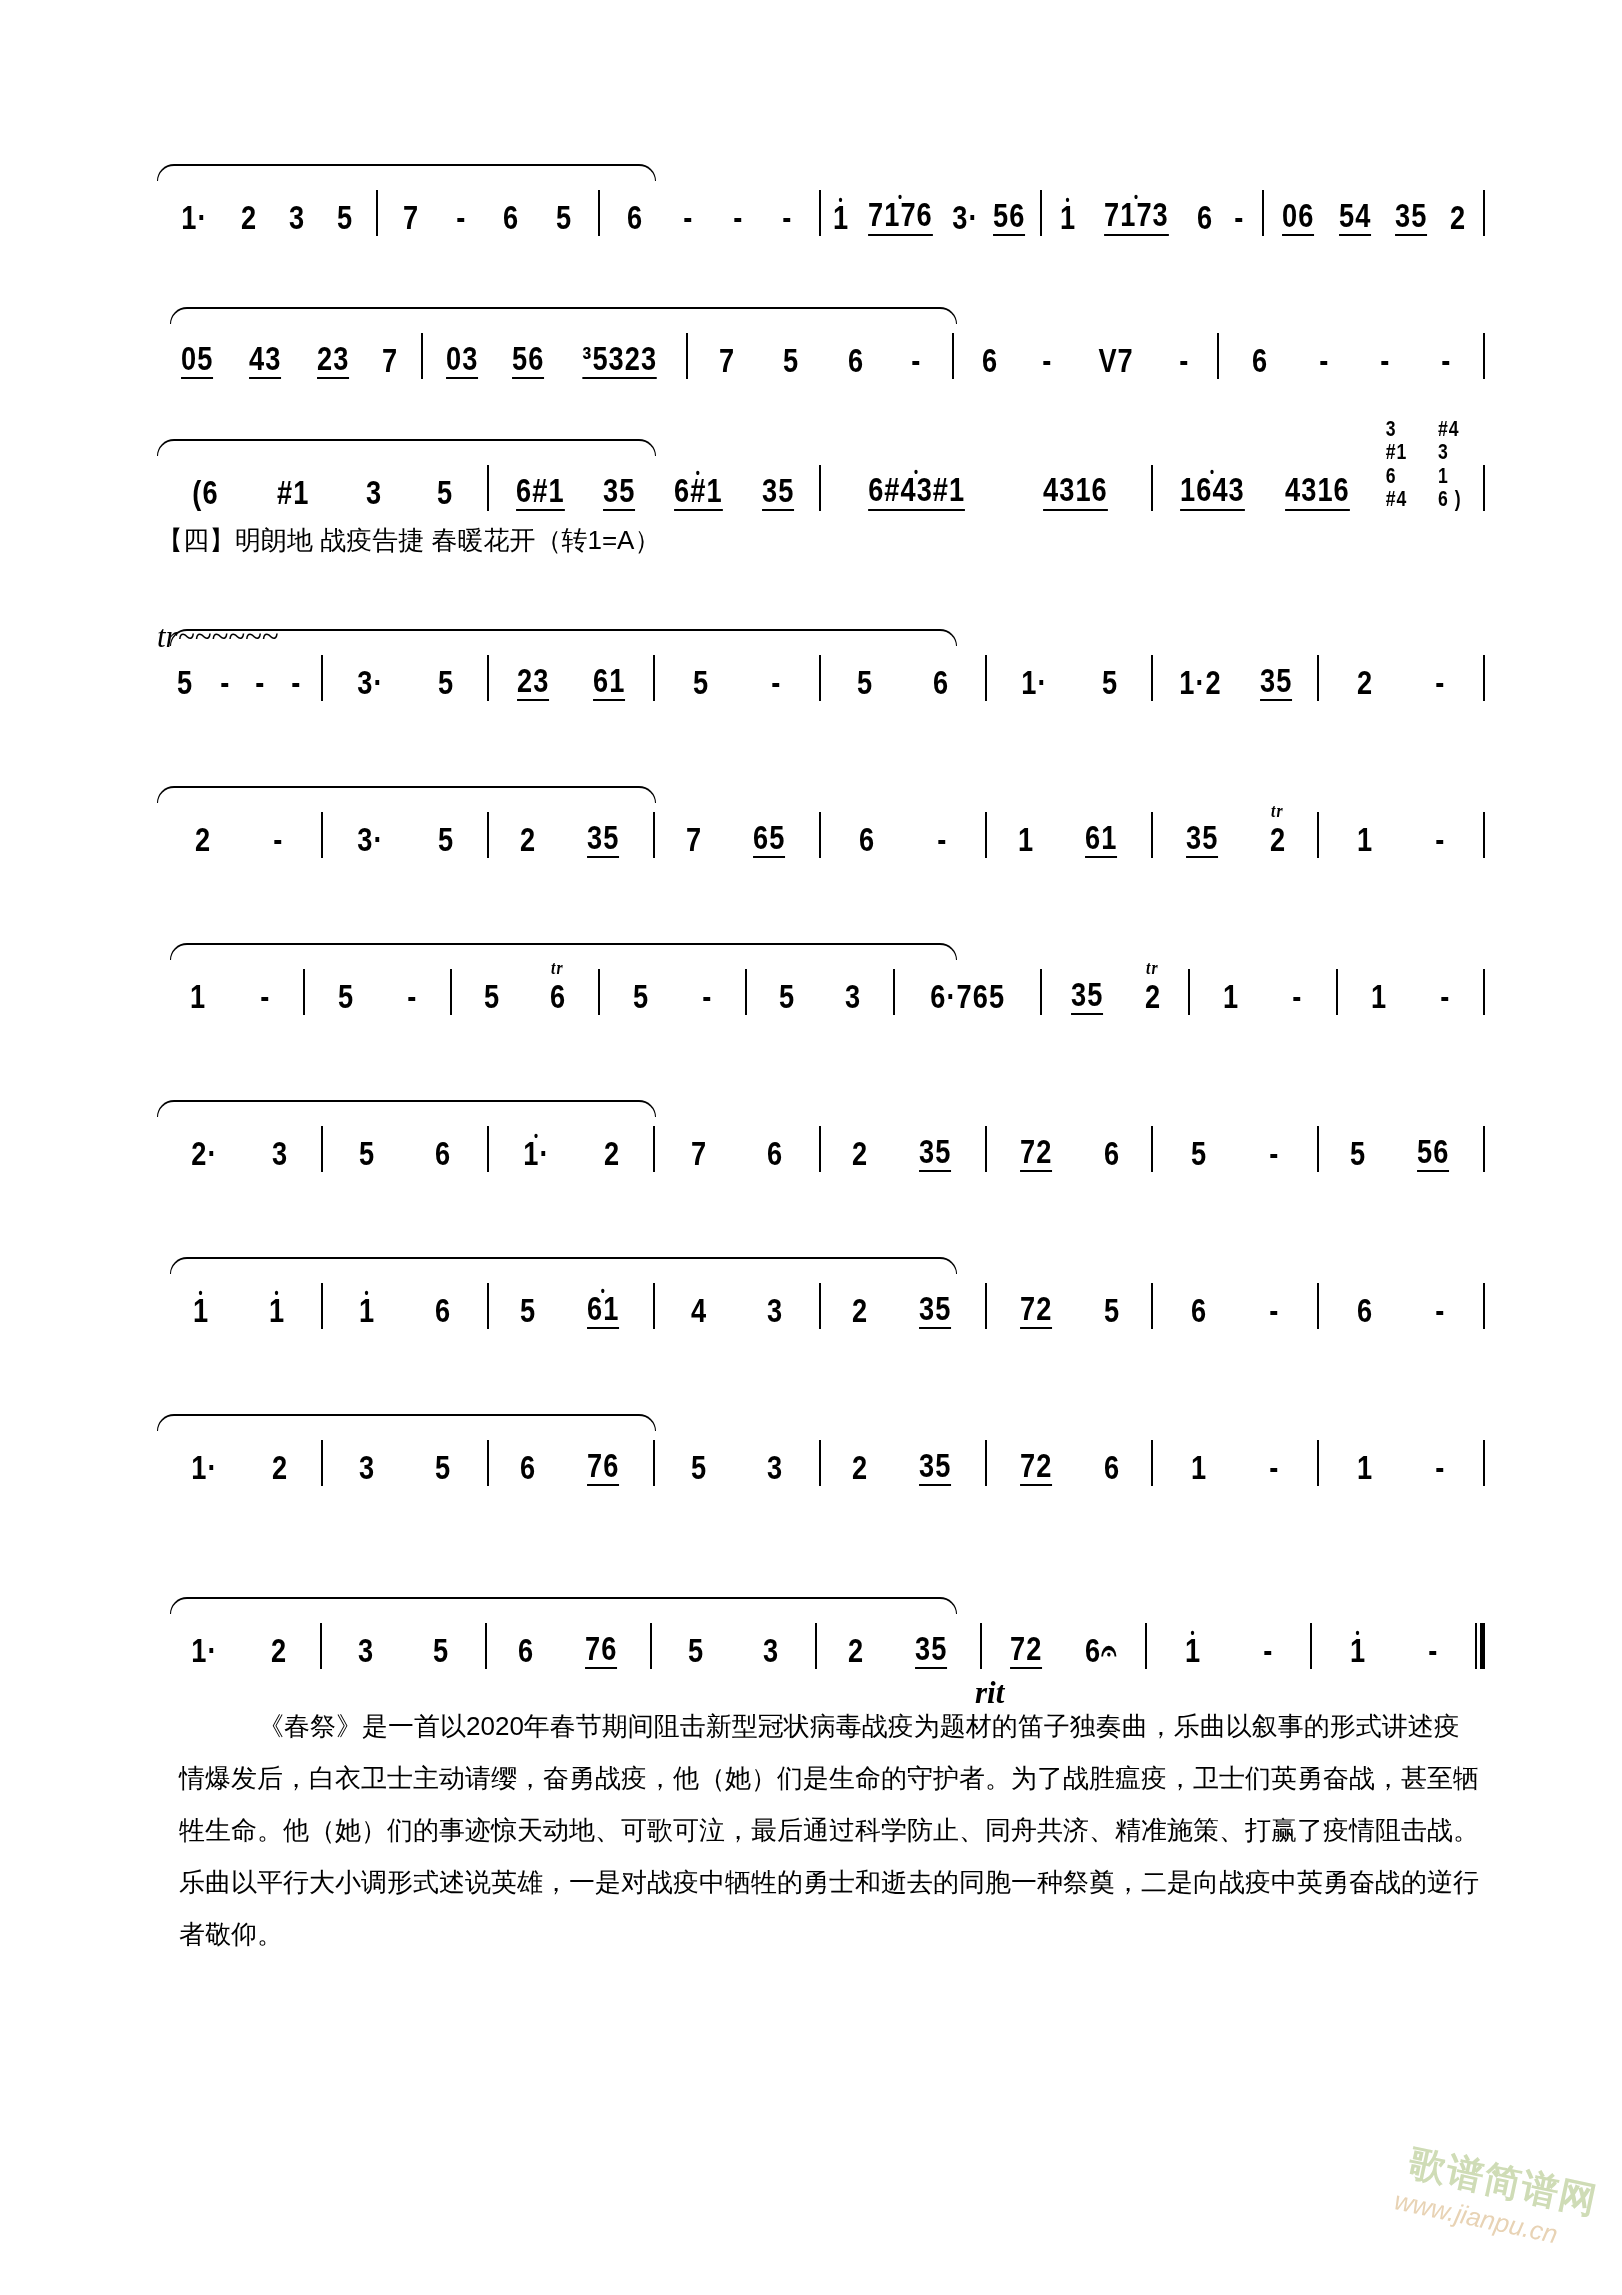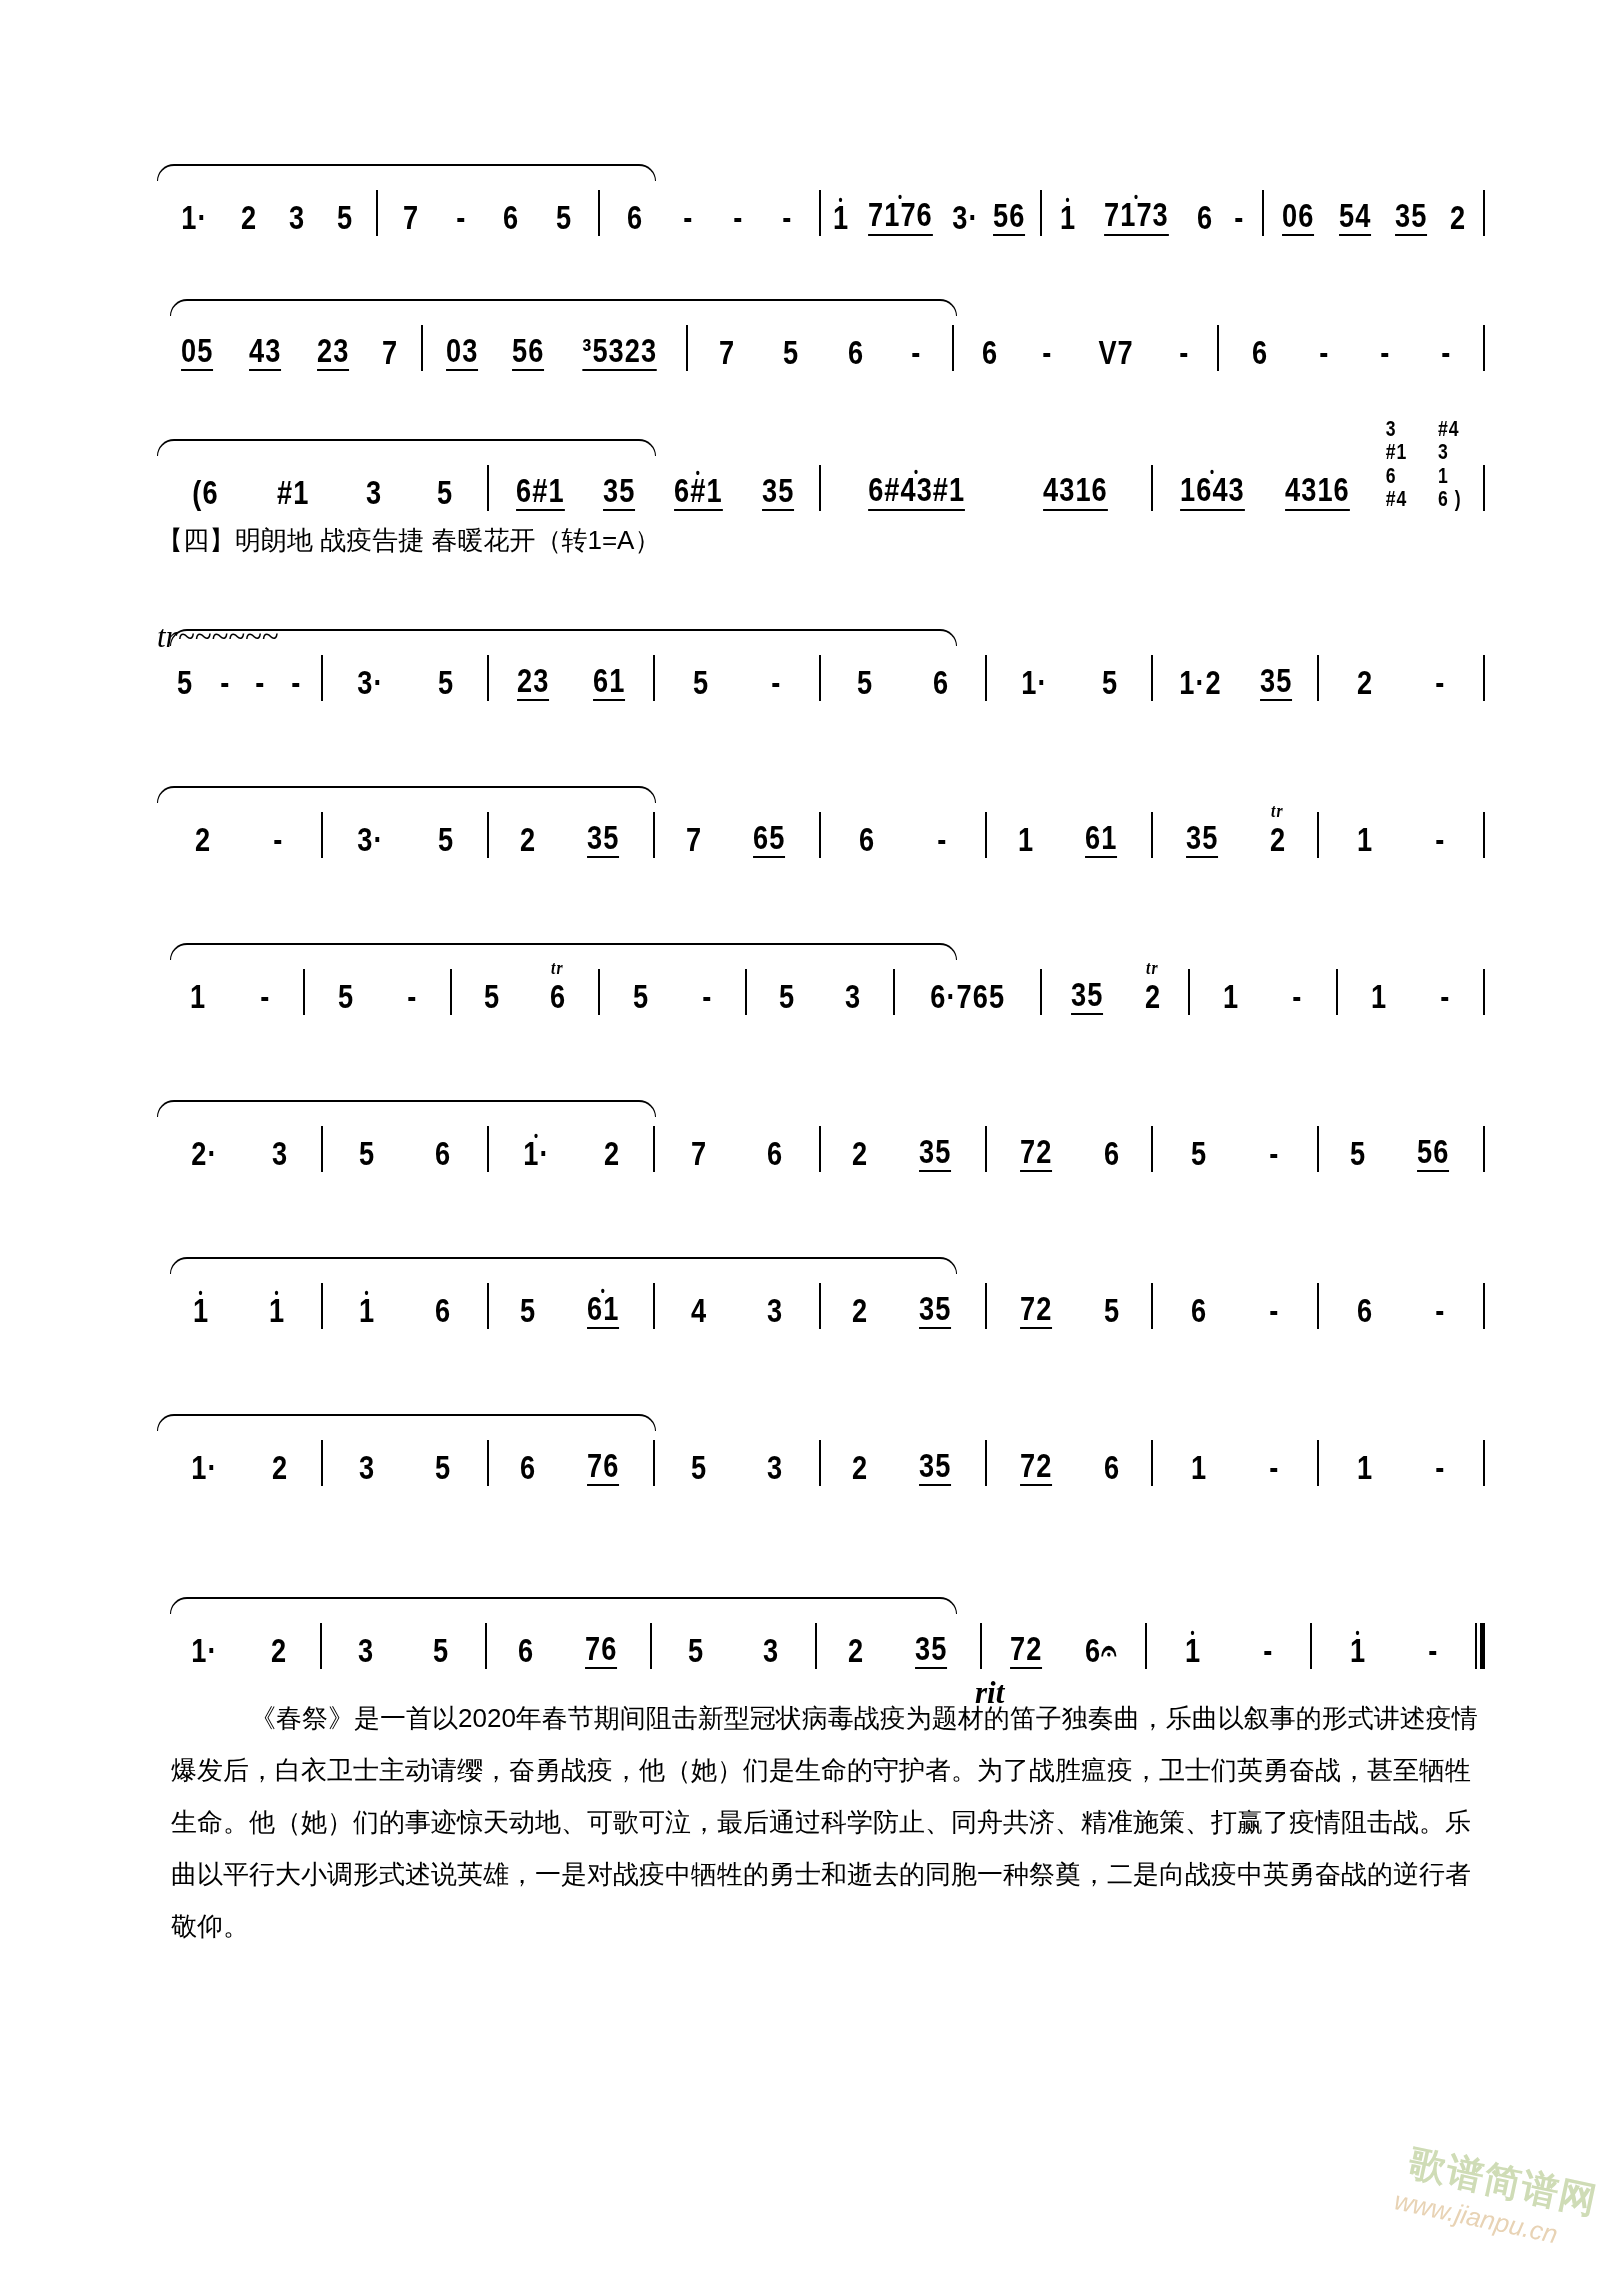--- a/index.html
+++ b/index.html
@@ -10,21 +10,21 @@
   .barline{width:2px;height:46px;background:#000;flex:0 0 2px;}
   .barline.final{width:7.9px;flex:0 0 7.9px;border-left:2px solid #000;background:linear-gradient(to right,#fff 0 2.6px,#000 2.6px);}
   .note{font-family:"Liberation Sans Narrow","Liberation Sans",sans-serif;font-weight:bold;font-size:34px;line-height:37px;transform:scaleX(0.8);letter-spacing:1.3px;white-space:pre;position:relative;}
   .note.u1{border-bottom:2.6px solid #000;}
   .note.u2{border-bottom:2.6px double #000;padding-bottom:1.3px;}
   .dot-hi::before{content:"•";position:absolute;top:-17px;left:50%;transform:translateX(-50%);font-size:14.4px;}
   .flatslur{position:absolute;height:15.7px;border-top:2.6px solid #000;border-radius:18.3px 18.3px 0 0;border-left:1.3px solid #000;border-right:1.3px solid #000;}
   .mark{position:absolute;font-family:"Liberation Serif",serif;font-style:italic;font-size:31px;}
   .heading{position:absolute;left:157px;top:523px;font-size:26px;}
   .paragraph{position:absolute;left:171px;top:1692px;width:1322px;font-size:26px;line-height:52px;}
-  .paragraph p{margin:0;text-indent:79px;}
+  .paragraph p{margin:8px;text-indent:79px;}
   .watermark{position:absolute;left:1400px;top:2159px;width:216px;height:118px;transform:rotate(12deg);}
   .wm1{font-size:37px;font-weight:bold;color:#cfdcb6;letter-spacing:1.3px;}
   .wm2{font-size:26px;color:#e8d3b5;font-style:italic;margin-left:-6.5px;}
 </style>
 </head>
 <body>
 
 <div id="score">
     <div class="row" style="top: 157px;">
       <div class="flatslur" style="left: 0px; width: 497px; top: 6.5px;"></div>
@@ -66,21 +66,21 @@
         <div class="barline"></div>
         <div class="bar">
           <span class="note u1">06</span>
           <span class="note u1">54</span>
           <span class="note u1">35</span>
           <span class="note">2</span>
         </div>
         <div class="barline"></div>
       </div>
     </div>
-    <div class="row" style="top: 292px;">
+    <div class="row" style="top: 300px;">
       <div class="flatslur" style="left: 13px; width: 785px; top: 6.5px;"></div>
       <div class="notes">
         <div class="bar">
           <span class="note u1">05</span>
           <span class="note u1">43</span>
           <span class="note u1">23</span>
           <span class="note">7</span>
         </div>
         <div class="barline"></div>
         <div class="bar">

